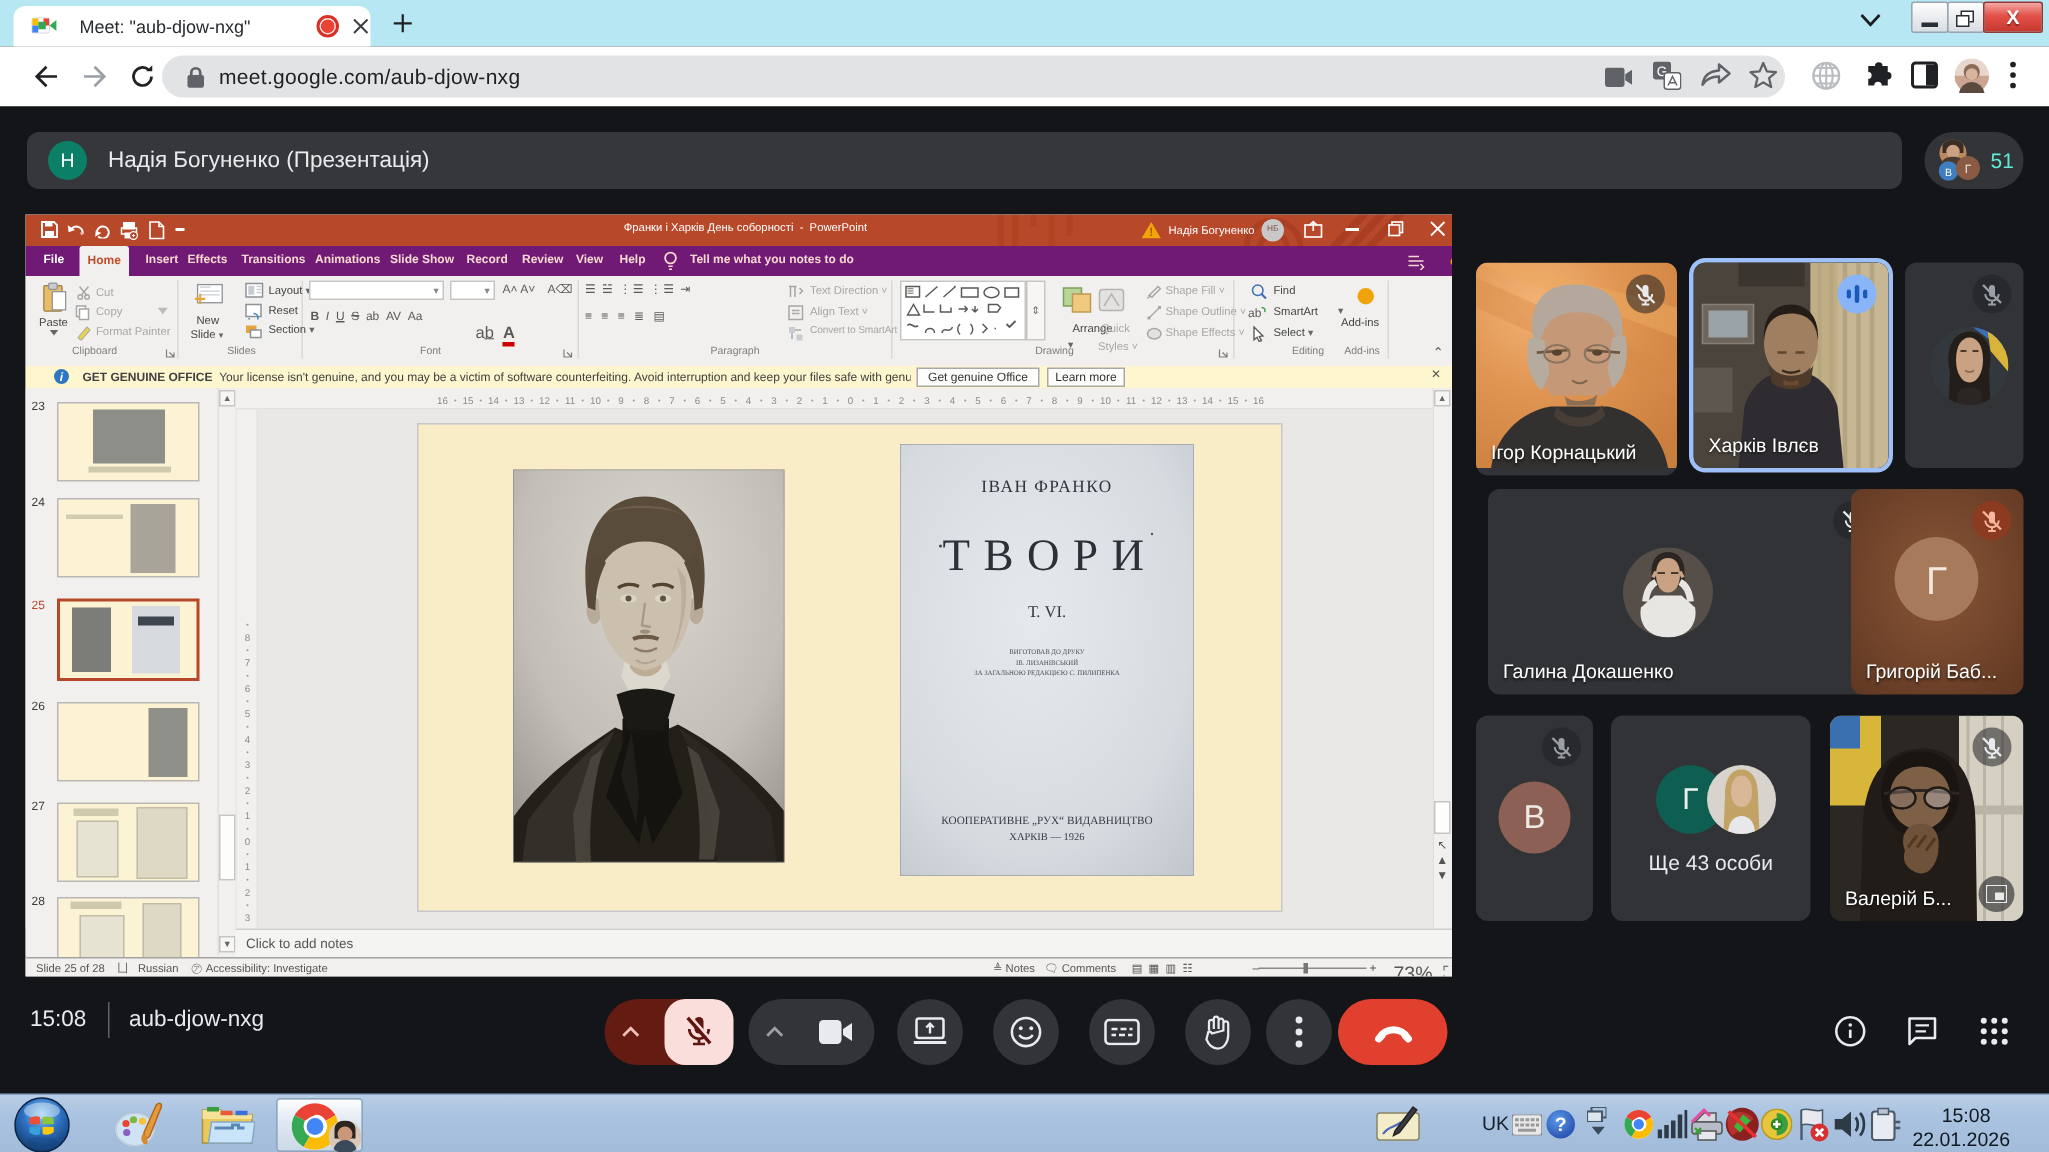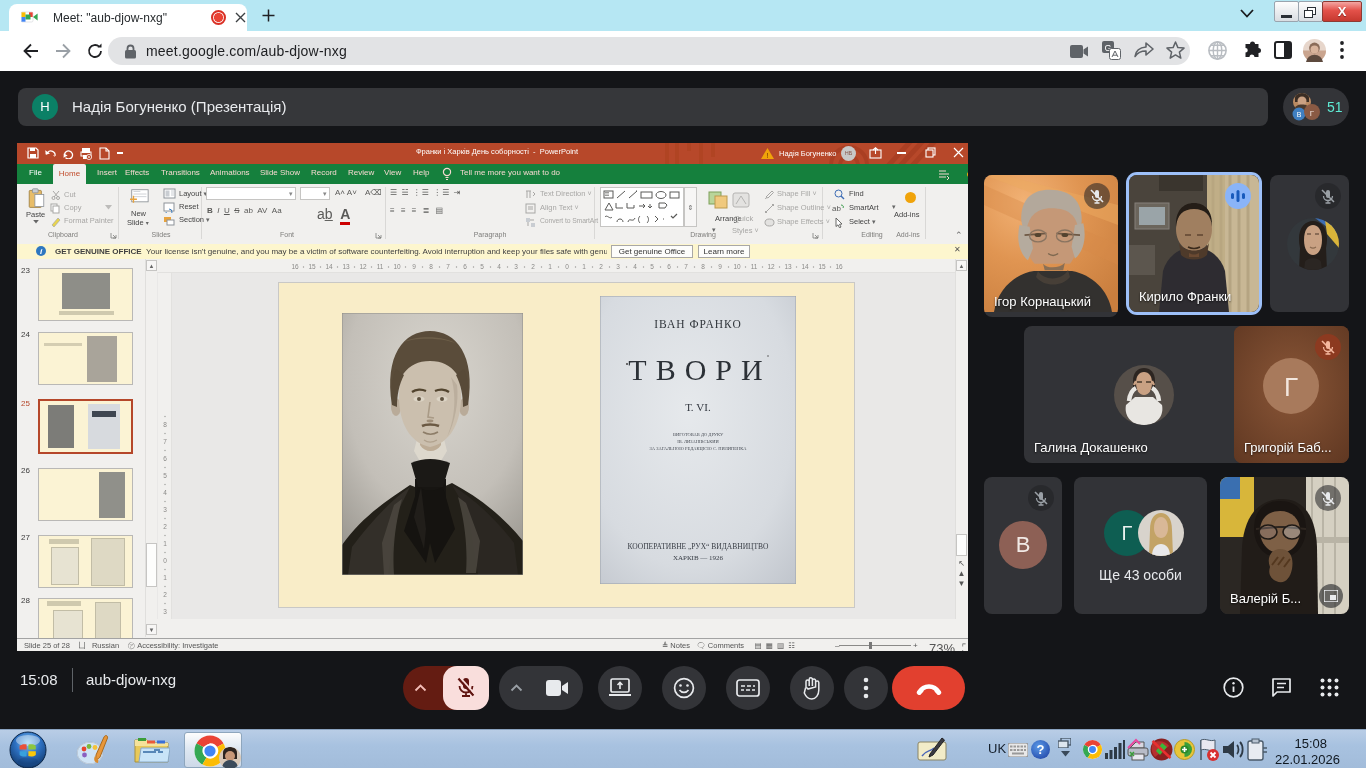--- a/index.html
+++ b/index.html
@@ -14,21 +14,21 @@
 #url{position:absolute;left:146px;top:12px;font-size:14px;color:#202124;letter-spacing:.2px;}
 
 #meet{position:absolute;left:0;top:71px;width:1366px;height:658px;background:#141518;}
 #presbar{position:absolute;left:18px;top:17px;width:1250px;height:38px;background:#36373a;border-radius:8px;}
 #presav{position:absolute;left:14px;top:6px;width:26px;height:26px;border-radius:50%;background:#0b8066;color:#fff;font-size:13px;text-align:center;line-height:26px;}
 #prestext{position:absolute;left:54px;top:10px;color:#e8eaed;font-size:15px;}
 #ppl{position:absolute;left:1283px;top:17px;width:66px;height:38px;background:#333438;border-radius:19px;}
 
 #ppt{position:absolute;left:17px;top:72px;width:951px;height:508px;background:#f1f0ee;overflow:hidden;font-family:"Liberation Sans",sans-serif;}
 #ppt-title{position:absolute;left:0;top:0;width:951px;height:21px;background:#b7482a;}
-#ppt-tabs{position:absolute;left:0;top:21px;width:1117px;height:20px;background:#15803d;}
+#ppt-tabs{position:absolute;left:0;top:21px;width:1117px;height:20px;background:#701a75;font-weight:bold;}
 #ppt-ribbon{position:absolute;left:0;top:41px;width:951px;height:60px;background:#f1f0ee;}
 #ppt-yellow{position:absolute;left:0;top:101px;width:951px;height:15px;background:#fdf6ce;}
 #ppt-main{position:absolute;left:0;top:116px;width:951px;height:360px;background:#e9e8e7;}
 #ppt-notes{position:absolute;left:140px;top:476px;width:811px;height:19px;background:#f4f4f3;border-top:1px solid #d0cfce;}
 #ppt-status{position:absolute;left:0;top:495px;width:951px;height:13px;background:#f1f0ee;border-top:1px solid #a3a3a3;}
 #thumbs{position:absolute;left:0;top:0;width:139px;height:378px;background:#f1f0ee;}
 #slide{position:absolute;left:262px;top:24px;width:575px;height:324px;background:#f9edc8;outline:1px solid #c9c8c6;}
 .ptab{position:absolute;top:4px;color:#f6d9d0;font-size:8px;}
 .rlabel{position:absolute;top:47px;color:#7e7d7b;font-size:7px;transform:translateX(-50%);}
 .rsep{position:absolute;top:3px;width:1px;height:52px;background:#d9d8d6;}
@@ -235,21 +235,21 @@
         <div class="ptab" style="left:193px">Animations</div>
         <div class="ptab" style="left:243px">Slide Show</div>
         <div class="ptab" style="left:294px">Record</div>
         <div class="ptab" style="left:331px">Review</div>
         <div class="ptab" style="left:367px">View</div>
         <div class="ptab" style="left:396px">Help</div>
         <svg class="abs" style="left:425px;top:3px" width="10" height="14" viewBox="0 0 10 14">
             <circle cx="5" cy="5" r="3.6" fill="none" stroke="#f6d9d0" stroke-width="1.2"></circle>
             <path d="M3.5 10.5h3M4 12.5h2" stroke="#f6d9d0" stroke-width="1.1"></path>
           </svg>
-        <div class="ptab" style="left:443px">Tell me more you want to do</div>
+        <div class="ptab" style="left:443px">Tell me what you notes to do</div>
         <svg class="abs" style="left:921px;top:6px" width="12" height="10" viewBox="0 0 12 10">
             <path d="M1 1h7M1 4h10M1 7h7" stroke="#f6d9d0" stroke-width="1"></path>
             <path d="M9 6l2 2-2 2" fill="none" stroke="#f6d9d0" stroke-width="1"></path>
           </svg>
         <circle class="abs" style="left:950px;top:8px;width:5px;height:5px;border-radius:50%;background:#f0a30a;position:absolute"></circle>
       </div>
       <div id="ppt-ribbon">
         <div class="rsep" style="left:101px"></div>
           <div class="rsep" style="left:184px"></div>
           <div class="rsep" style="left:368px"></div>
@@ -325,21 +325,21 @@
           </svg>
         <div class="dtxt" style="left:162px;top:31px">Section <span style="font-size:7px;color:#666">▾</span></div>
 
         <div class="abs" style="left:189px;top:3px;width:90px;height:13px;background:#fff;border:1px solid #c6c5c3"></div>
         <div class="abs" style="left:272px;top:6px;font-size:7px;color:#888">▾</div>
         <div class="abs" style="left:283px;top:3px;width:30px;height:13px;background:#fff;border:1px solid #c6c5c3"></div>
         <div class="abs" style="left:306px;top:6px;font-size:7px;color:#888">▾</div>
         <div class="abs" style="left:318px;top:4px;font-size:8px;color:#5a5a58">A˄ A˅</div>
         <div class="abs" style="left:348px;top:4px;font-size:8px;color:#5a5a58">A<span style="font-size:8px">⌫</span></div>
         <div class="abs" style="left:190px;top:22px;font-size:8px;color:#5a5a58"><b>B</b>&nbsp; <i>I</i>&nbsp; <u>U</u>&nbsp; <s>S</s> &nbsp;ab &nbsp;AV &nbsp;Aa</div>
-        <div class="abs" style="left:300px;top:22px;font-size:14px;color:#5a5a58">ab̲ &nbsp;<b style="border-bottom:3px solid #c00">A</b></div>
+        <div class="abs" style="left:300px;top:32px;font-size:11px;color:#5a5a58">ab̲ &nbsp;<b style="border-bottom:3px solid #c00">A</b></div>
 
         <div class="abs" style="left:373px;top:4px;font-size:8px;color:#5a5a58;letter-spacing:1px">☰ ☱ ⋮☰ ⋮☰ ⇥</div>
         <div class="abs" style="left:373px;top:22px;font-size:8px;color:#5a5a58;letter-spacing:2px">≡ ≡ ≡ ≣ ▤</div>
         <svg class="ric" style="left:508px;top:5px" width="11" height="11" viewBox="0 0 11 11">
             <path d="M2 9V2m3 7V2m-4 0h5" stroke="#a8a7a5"></path>
             <path d="M8 3l2 2-2 2" fill="none" stroke="#a8a7a5"></path>
           </svg>
         <div class="gtxt" style="left:523px;top:5px">Text Direction <span style="font-size:7px">˅</span></div>
         <svg class="ric" style="left:508px;top:19px" width="11" height="11" viewBox="0 0 11 11">
             <rect x="1" y="1" width="9" height="9" fill="none" stroke="#a8a7a5"></rect>
@@ -627,20 +627,23 @@
             <text x="98" y="264" font-size="7" fill="#383d45" text-anchor="middle">ХАРКІВ — 1926</text>
             <rect width="196" height="288" fill="none" stroke="#9aa0a8" stroke-width="1"></rect>
           </svg>
         </div>
 
         <div class="abs" style="left:938px;top:0;width:13px;height:360px;background:#f1f0ee;border-left:1px solid #e0dfdd"></div>
         <div class="abs" style="left:939px;top:1px;width:11px;height:11px;background:#f7f6f5;border:1px solid #c6c5c3;font-size:6px;color:#666;text-align:center;line-height:10px">▲</div>
         <div class="abs" style="left:939px;top:275px;width:11px;height:22px;background:#fdfdfc;border:1px solid #c6c5c3"></div>
         <div class="abs" style="left:939px;top:300px;width:11px;height:50px;color:#555;font-size:8px;text-align:center;line-height:10px">↖<br>▲<br>▼</div>
       </div>
+      <div id="ppt-notes">
+          <div class="abs" style="left:7px;top:4px;font-size:9px;color:#555">Click to add notes</div>
+        </div>
       <div id="ppt-status">
         <div class="abs" style="left:7px;top:2px;font-size:7.5px;color:#555">Slide 25 of 28&nbsp;&nbsp;&nbsp;&nbsp;⼐&nbsp;&nbsp;&nbsp;Russian&nbsp;&nbsp;&nbsp;&nbsp;㋐ Accessibility: Investigate</div>
         <div class="abs" style="left:645px;top:2px;font-size:7.5px;color:#555">≜ Notes&nbsp;&nbsp;&nbsp;🗨 Comments&nbsp;&nbsp;&nbsp;&nbsp;&nbsp;▤&nbsp;&nbsp;▦&nbsp;&nbsp;▥&nbsp;&nbsp;☷</div>
         <div class="abs" style="left:822px;top:6px;width:72px;height:1px;background:#8a8a88"></div>
         <div class="abs" style="left:818px;top:2px;font-size:8px;color:#555">–</div>
         <div class="abs" style="left:852px;top:3px;width:3px;height:7px;background:#777"></div>
         <div class="abs" style="left:896px;top:2px;font-size:8px;color:#555">+</div>
         <div class="abs" style="left:912px;top:2px;font-size:13px;color:#555">73%&nbsp;&nbsp;⛶</div>
       </div>
     </div>
@@ -693,21 +696,21 @@
         <rect x="0" y="70" width="26" height="30" fill="#5c564e"></rect>
         <rect x="30" y="0" width="44" height="16" fill="#3a352e"></rect>
         <path d="M30 137 L34 96 C38 82 50 72 65 72 C80 72 92 82 96 96 L100 137 Z" fill="#2e2c31"></path>
         <path d="M47 54 C47 40 54 32 65 32 C76 32 83 40 83 54 C83 66 76 76 65 76 C54 76 47 66 47 54 Z" fill="#a07f60"></path>
         <path d="M47 52 C46 36 54 28 65 28 C76 28 84 36 83 52 C82 40 76 34 65 34 C54 34 48 40 47 52 Z" fill="#241d17"></path>
         <path d="M50 68 C54 78 76 78 80 68 L78 80 C72 86 58 86 52 80 Z" fill="#4e3a2a"></path>
         <path d="M56 60 L62 60 M68 60 L74 60" stroke="#5f4530" stroke-width="1.6"></path>
         <path d="M59 72 C63 74 67 74 71 72" stroke="#3a2a1c" stroke-width="1.6" fill="none"></path>
         <path d="M60 78 C64 80 66 80 70 78 L70 82 L60 82 Z" fill="#6b4a32"></path>
       </svg>
-      <div class="tname">Кирило Франки</div>
+      <div class="tname">Харків Івлєв</div>
       <div class="abs" style="right:8px;top:8px;width:26px;height:26px;border-radius:50%;background:#8ab4f8">
         <svg style="position:absolute;left:6px;top:7px" width="14" height="12" viewBox="0 0 14 12">
             <rect x="0" y="3" width="3" height="6" rx="1.5" fill="#185abc"></rect>
             <rect x="5.5" y="0" width="3" height="12" rx="1.5" fill="#185abc"></rect>
             <rect x="11" y="3" width="3" height="6" rx="1.5" fill="#185abc"></rect>
           </svg>
       </div>
     </div>
     <div class="tile" style="left:1270px;top:104px;width:79px;height:137px">
       <svg class="abs" style="left:17px;top:43px" width="52" height="52" viewBox="0 0 52 52">
@@ -728,21 +731,21 @@
         </g>
         </svg>
       <div class="mic">
           <svg style="position:absolute;left:5px;top:5px" width="16" height="16" viewBox="0 0 16 16">
             <rect x="6" y="2" width="4" height="8" rx="2" fill="#9aa0a6"></rect>
             <path d="M3.5 8a4.5 4.5 0 0 0 9 0M8 12.5V15M5.5 15h5" stroke="#9aa0a6" stroke-width="1.3" fill="none"></path>
             <path d="M2 2 L14 14" stroke="#9aa0a6" stroke-width="1.6"></path>
           </svg>
         </div>
     </div>
-    <div class="tile" style="left:1024px;top:255px;width:268px;height:137px">
+    <div class="tile" style="left:992px;top:255px;width:268px;height:137px">
       <svg class="abs" style="left:90px;top:39px" width="60" height="60" viewBox="0 0 60 60">
         <defs>
             <clipPath id="c4">
               <circle cx="30" cy="30" r="30"></circle>
             </clipPath>
           </defs>
         <g clip-path="url(#c4)">
           <rect width="60" height="60" fill="#564f49"></rect>
           <path d="M30 60 C16 60 10 50 12 40 L21 32 H39 L48 40 C50 50 44 60 30 60 Z" fill="#e8e6e2"></path>
           <path d="M19 16 C19 7 24 3 30 3 C36 3 41 7 41 16 L41 26 L19 26 Z" fill="#2c2521"></path>

